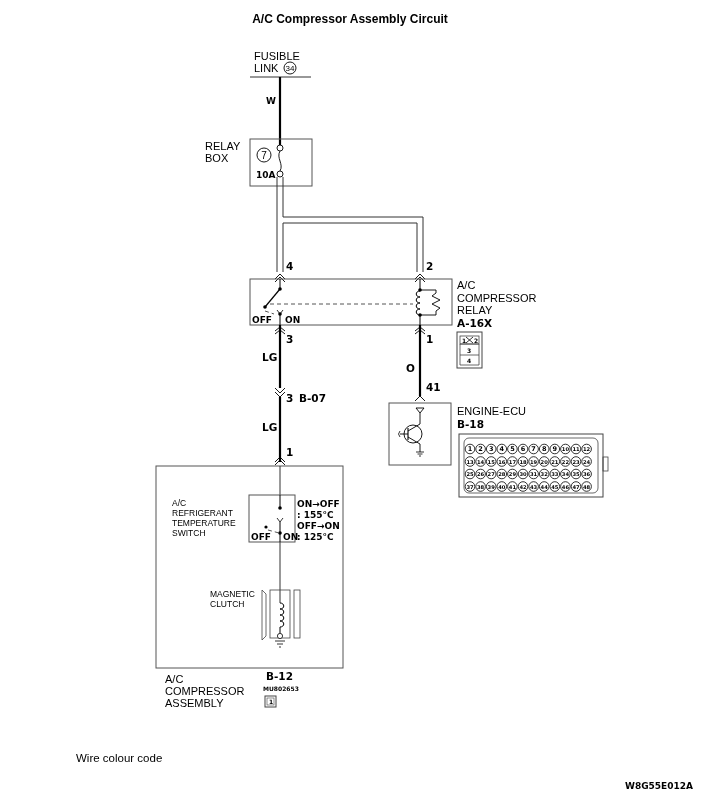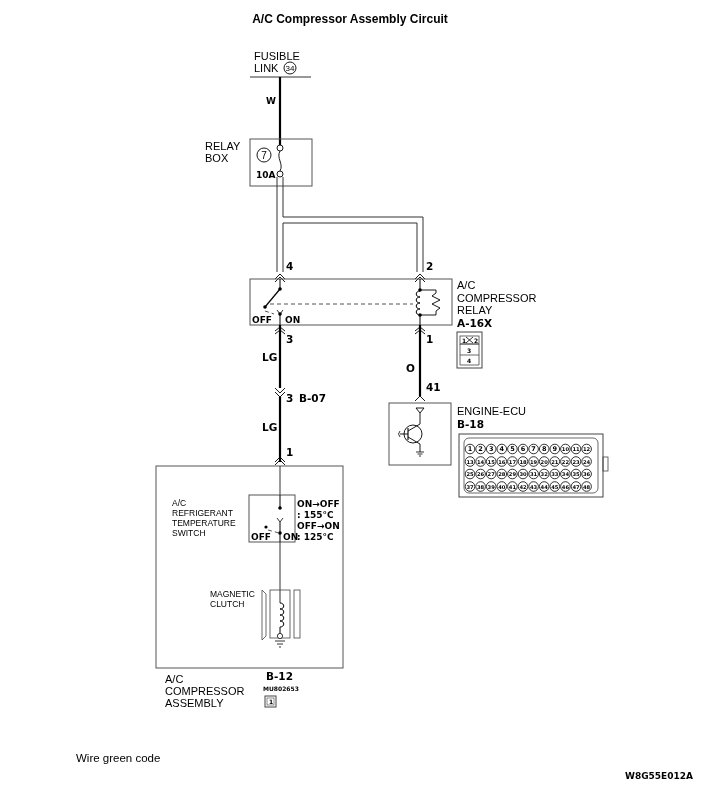--- a/index.html
+++ b/index.html
@@ -7,21 +7,21 @@
   svg { position: absolute; left: 0; top: 0; }
   .t { font-family: "Liberation Sans", sans-serif; fill: #000; }
   .title { font-size: 12px; font-weight: bold; }
   .lbl { font-size: 11px; }
   .sm { font-size: 8.5px; }
   .cond { font-family: "DejaVu Sans", sans-serif; font-size: 10.5px; font-weight: bold; }
   .condsm { font-family: "DejaVu Sans", sans-serif; font-size: 9px; font-weight: bold; }
   .tiny { font-family: "DejaVu Sans", sans-serif; font-size: 6px; font-weight: bold; }
   .legend { position: absolute; left: 76px; top: 726px; font-size: 11.5px; line-height: 13px; white-space: pre; }
   .legend div { white-space: pre; }
-  .code { position: absolute; right: 8px; bottom: 12px; font-family: "DejaVu Sans", sans-serif; font-size: 9px; font-weight: bold; }
+  .code { position: absolute; right: 8px; bottom: 2px; font-family: "DejaVu Sans", sans-serif; font-size: 9px; font-weight: bold; }
   .box { fill: none; stroke: #555; stroke-width: 1; }
   .wire { fill: none; stroke: #000; stroke-width: 2.2; }
   .wthin { fill: none; stroke: #333; stroke-width: 1; }
   .dash { fill: none; stroke: #555; stroke-width: 1; stroke-dasharray: 4 3; }
 </style>
 </head>
 <body>
 
 <svg width="701" height="793" viewBox="0 0 701 793">
 
@@ -293,17 +293,17 @@
     <text class="t lbl" x="165" y="707">ASSEMBLY</text>
     <text class="t cond" x="266" y="680">B-12</text>
     <text class="t tiny" x="263" y="691">MU802653</text>
     <rect x="265" y="696" width="11" height="11" fill="none" stroke="#444" stroke-width="1"></rect>
     <rect x="267" y="698" width="7" height="7" fill="none" stroke="#444" stroke-width="0.6"></rect>
     <text class="t tiny" x="269" y="704">1</text>
   </g>
 </svg>
 
 <div class="legend">
-  <div>Wire green code</div>
+  <div>Wire colour code</div>
   <div>B : Black    LG : Light green    G : Green    L : Blue    W : White    Y : Yellow    SB : Sky blue</div>
   
 </div>
 <div class="code">W8G55E012A</div>
 
 </body></html>

